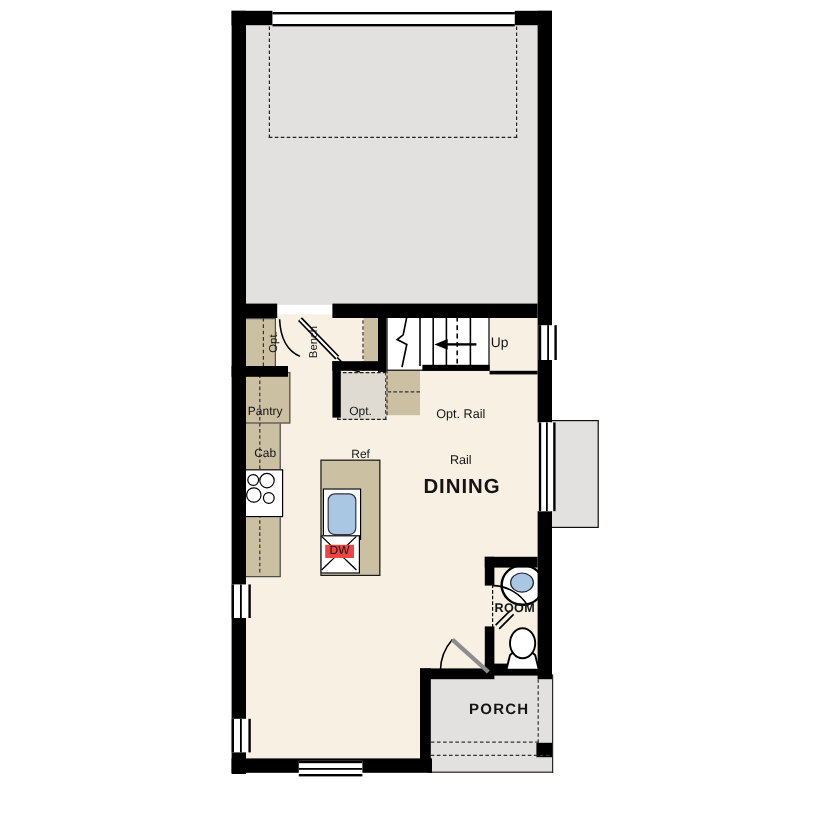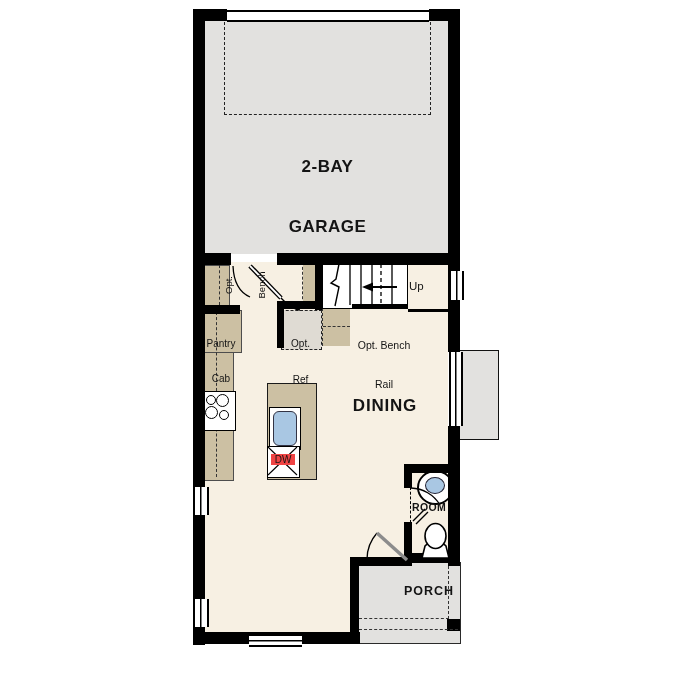--- a/index.html
+++ b/index.html
@@ -115,50 +115,46 @@
     <path d="M 377,533 A 40 40 0 0 0 367,559" fill="none" stroke="#000" stroke-width="1.3"></path>
     <line x1="407" y1="560" x2="377" y2="533" stroke="#8c8c8c" stroke-width="3.5"></line>
 
     <path d="M 411,488 A 35 35 0 0 1 440,505" fill="none" stroke="#000" stroke-width="1.3"></path>
     <path d="M413,521 L425,509 M416,524 L428,512" stroke="#000" stroke-width="1.4"></path>
 
     <path d="M 422,558 L 425,546 C 429,541 442,541 446,546 L 449,558 Z" fill="#fff" stroke="#000" stroke-width="1.6"></path>
     <ellipse cx="435.5" cy="536" rx="10.5" ry="12.5" fill="#fff" stroke="#000" stroke-width="1.6"></ellipse>
   </svg>
 
-  <div class="lbl bold ctr" style="left:240px;top:117px;width:175px;font-size:17px;line-height:20px;letter-spacing:0.5px;">
-    <div>2-BAY</div>
-    <div>GARAGE</div>
-  </div>
 
   <div class="lbl ctr" style="left:190px;top:272px;width:48px;height:26px;font-size:9.5px;line-height:11px;transform:rotate(-90deg);">
     <div>Opt.</div>
     <div>Bench</div>
   </div>
 
   <div class="lbl ctr" style="left:200px;top:315px;width:42px;font-size:10px;line-height:11.5px;">
     <div>Pantry</div>
     <div>Cab</div>
   </div>
 
   <div class="lbl ctr" style="left:281px;top:314px;width:39px;font-size:10px;line-height:12px;">
     <div>Opt.</div>
     <div>Ref</div>
   </div>
 
   <div class="lbl ctr" style="left:340px;top:313px;width:88px;font-size:10.5px;line-height:13px;">
-    <div>Opt. Bench</div>
+    <div>Opt. Rail</div>
     <div>Rail</div>
   </div>
 
   <div class="lbl" style="left:409px;top:280px;font-size:11.5px;">Up</div>
 
   <div class="lbl bold ctr" style="left:344px;top:396px;width:82px;font-size:17px;letter-spacing:0.8px;">DINING</div>
 
   <div class="lbl ctr" style="left:271px;top:454px;width:24px;font-size:10px;background:#ef4444;">DW</div>
 
 
   <div class="lbl bold ctr" style="left:407px;top:501px;width:44px;font-size:10.5px;letter-spacing:0.3px;">ROOM</div>
 
-  <div class="lbl bold ctr" style="left:389px;top:584px;width:80px;font-size:12.5px;letter-spacing:1px;">PORCH</div>
+  <div class="lbl bold ctr" style="left:376px;top:584px;width:80px;font-size:12.5px;letter-spacing:1px;">PORCH</div>
 
 
 </div>
 
 </body></html>

